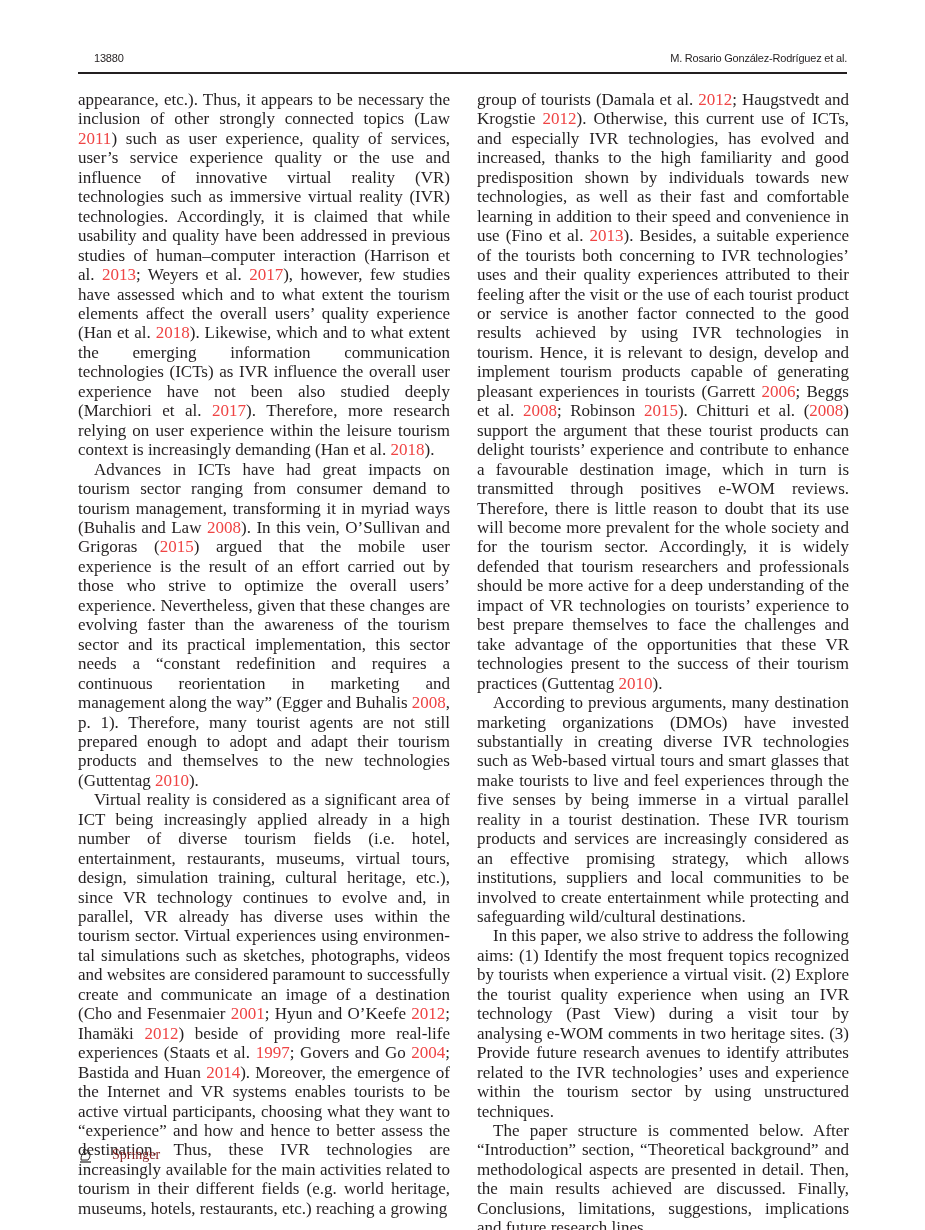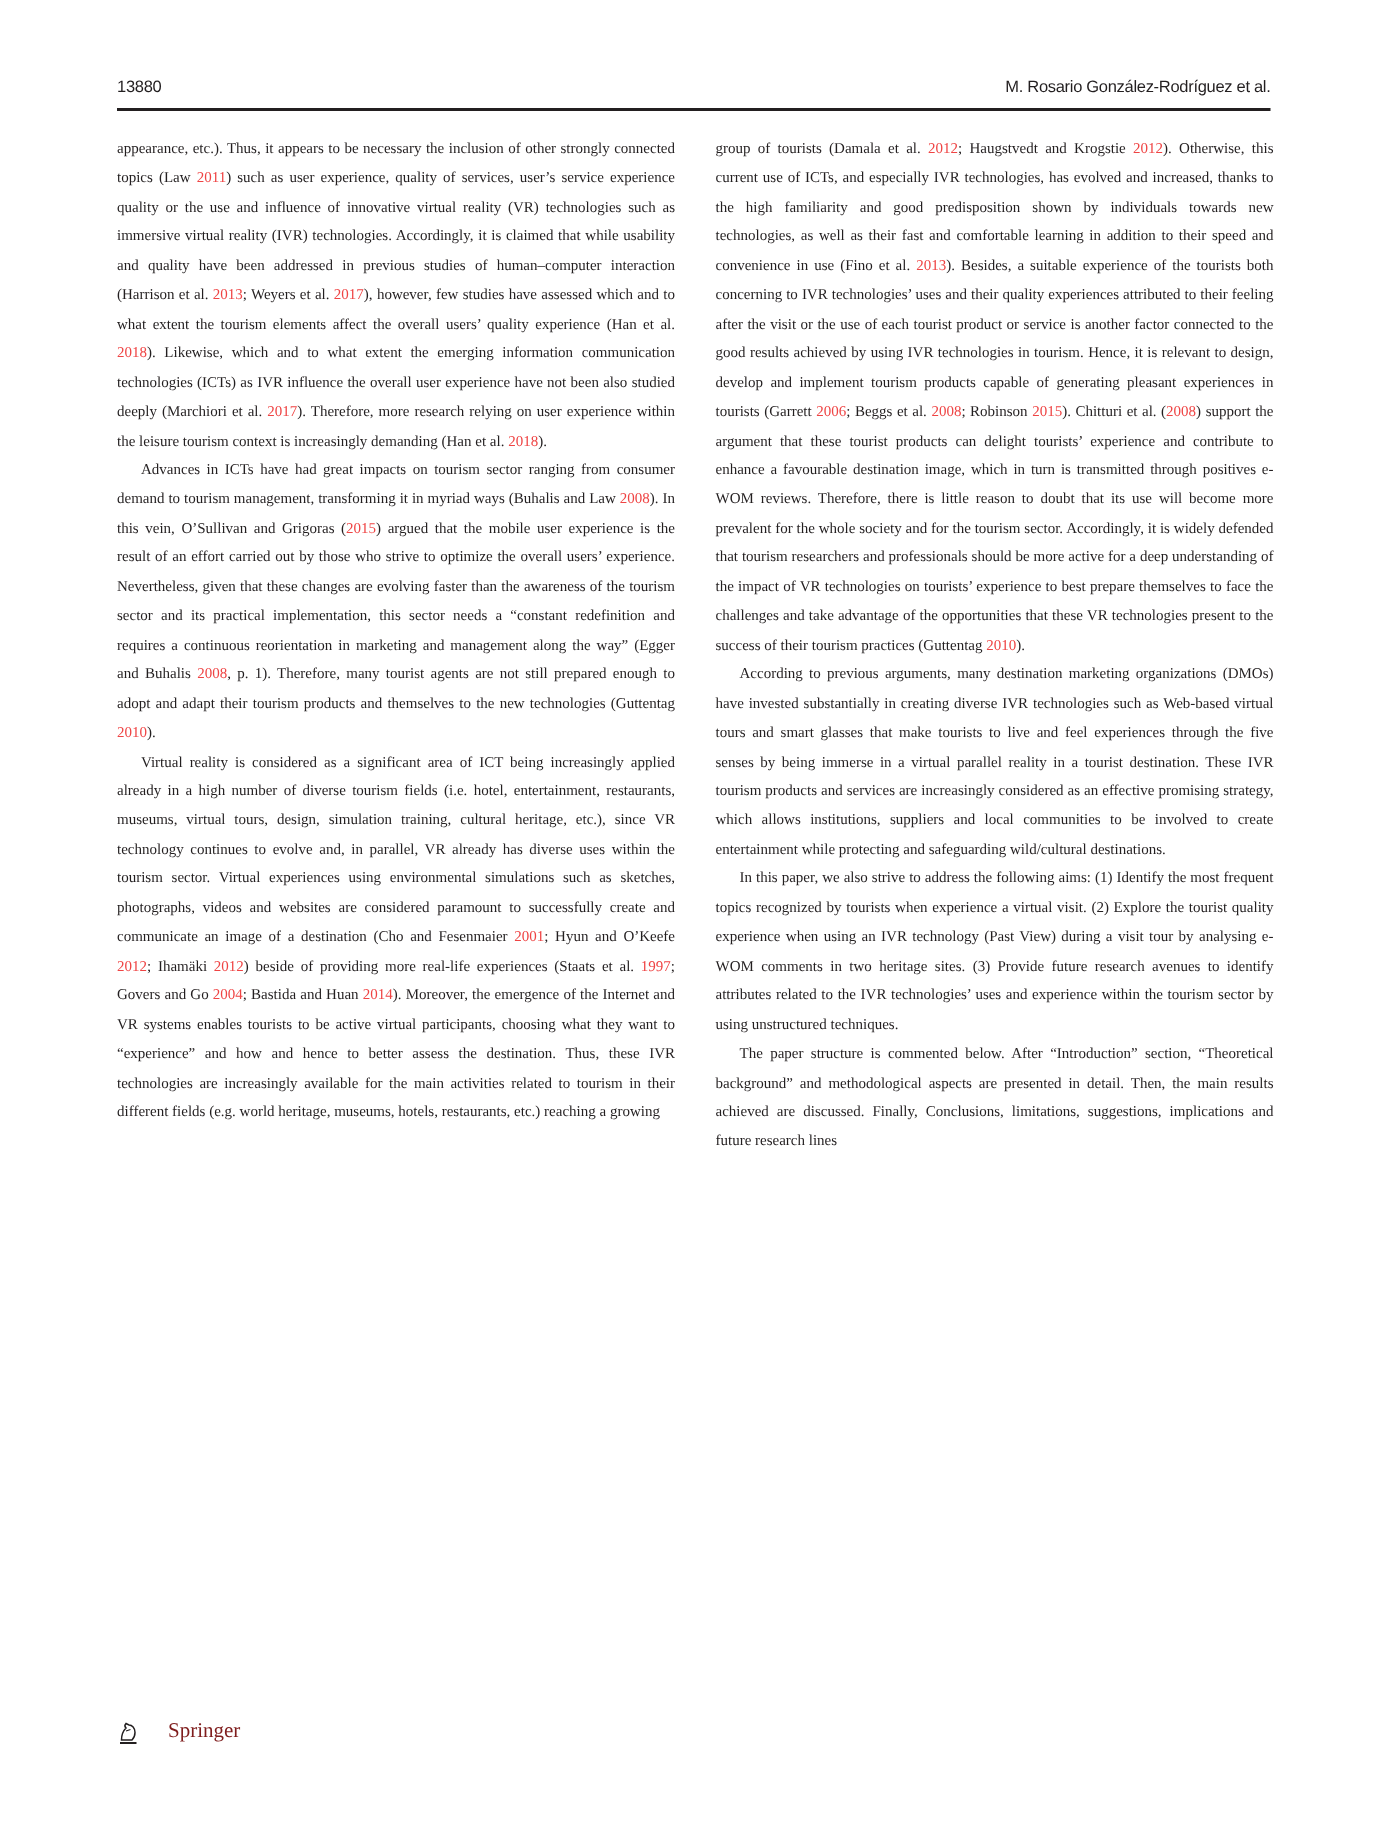--- a/index.html
+++ b/index.html
@@ -3,28 +3,28 @@
 <meta charset="utf-8">
 <style>
   html, body { margin: 0; padding: 0; background: #ffffff; }
   body { width: 925px; height: 1230px; position: relative; overflow: hidden; }
   .page { position: absolute; left: 0; top: 0; width: 925px; height: 1230px; }
   .header {
     position: absolute; left: 78px; top: 50px; width: 769px; height: 20px;
     font-family: "Liberation Sans", sans-serif; font-size: 11px; color: #231f20;
     letter-spacing: -0.2px;
   }
-  .header .pno { position: absolute; left: 0; top: 2px; }
+  .header .pno { position: absolute; left: 16px; top: 2px; }
   .header .authors { position: absolute; right: 0; top: 2px; margin-left: 27px; }
   .header-rule {
     position: absolute; left: 78px; top: 72px; width: 769px; height: 2px; background: #231f20;
   }
   .col {
     position: absolute; top: 90px; width: 372px;
-    font-family: "Liberation Serif", serif; font-size: 10px; line-height: 19.45px; color: #231f20;
+    font-family: "Liberation Serif", serif; font-size: 17px; line-height: 19.45px; color: #231f20;
     text-align: justify; hyphens: manual;
   }
   .col.left { left: 78px; }
   .col.right { left: 477px; }
   .col p { margin: 0; }
   .col p.indent { text-indent: 16px; }
   .cite { color: #ef4444; }
   .footer {
     position: absolute; left: 78px; top: 1145px; height: 20px;
     font-family: "Liberation Serif", serif; font-size: 14px; color: #7f1d1d;

